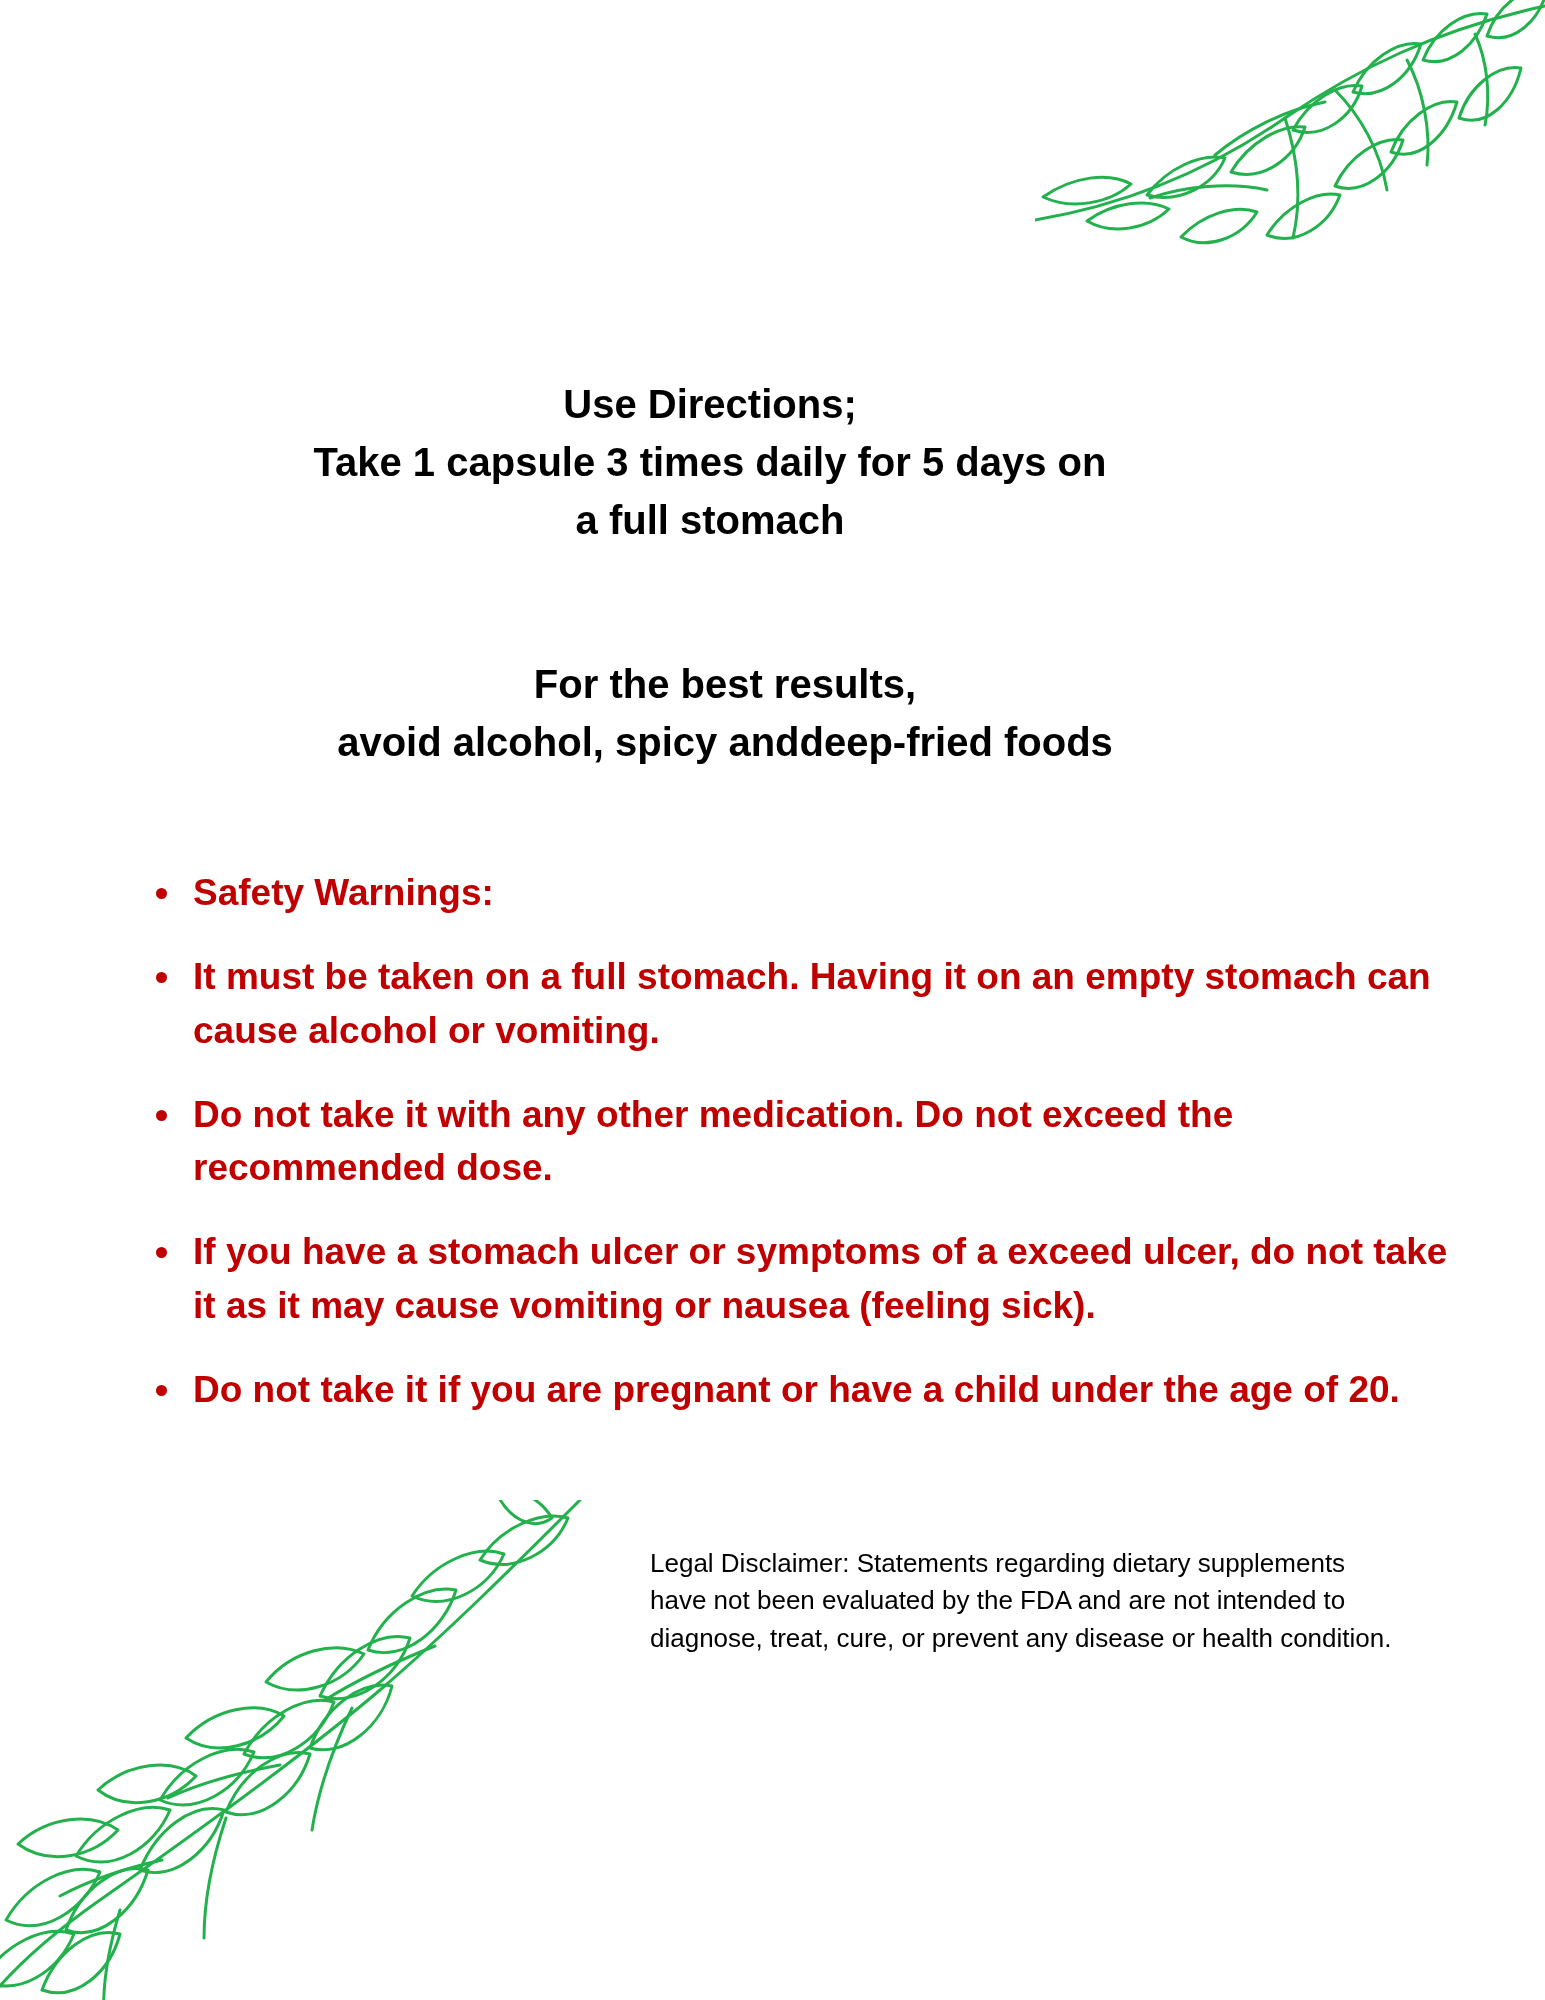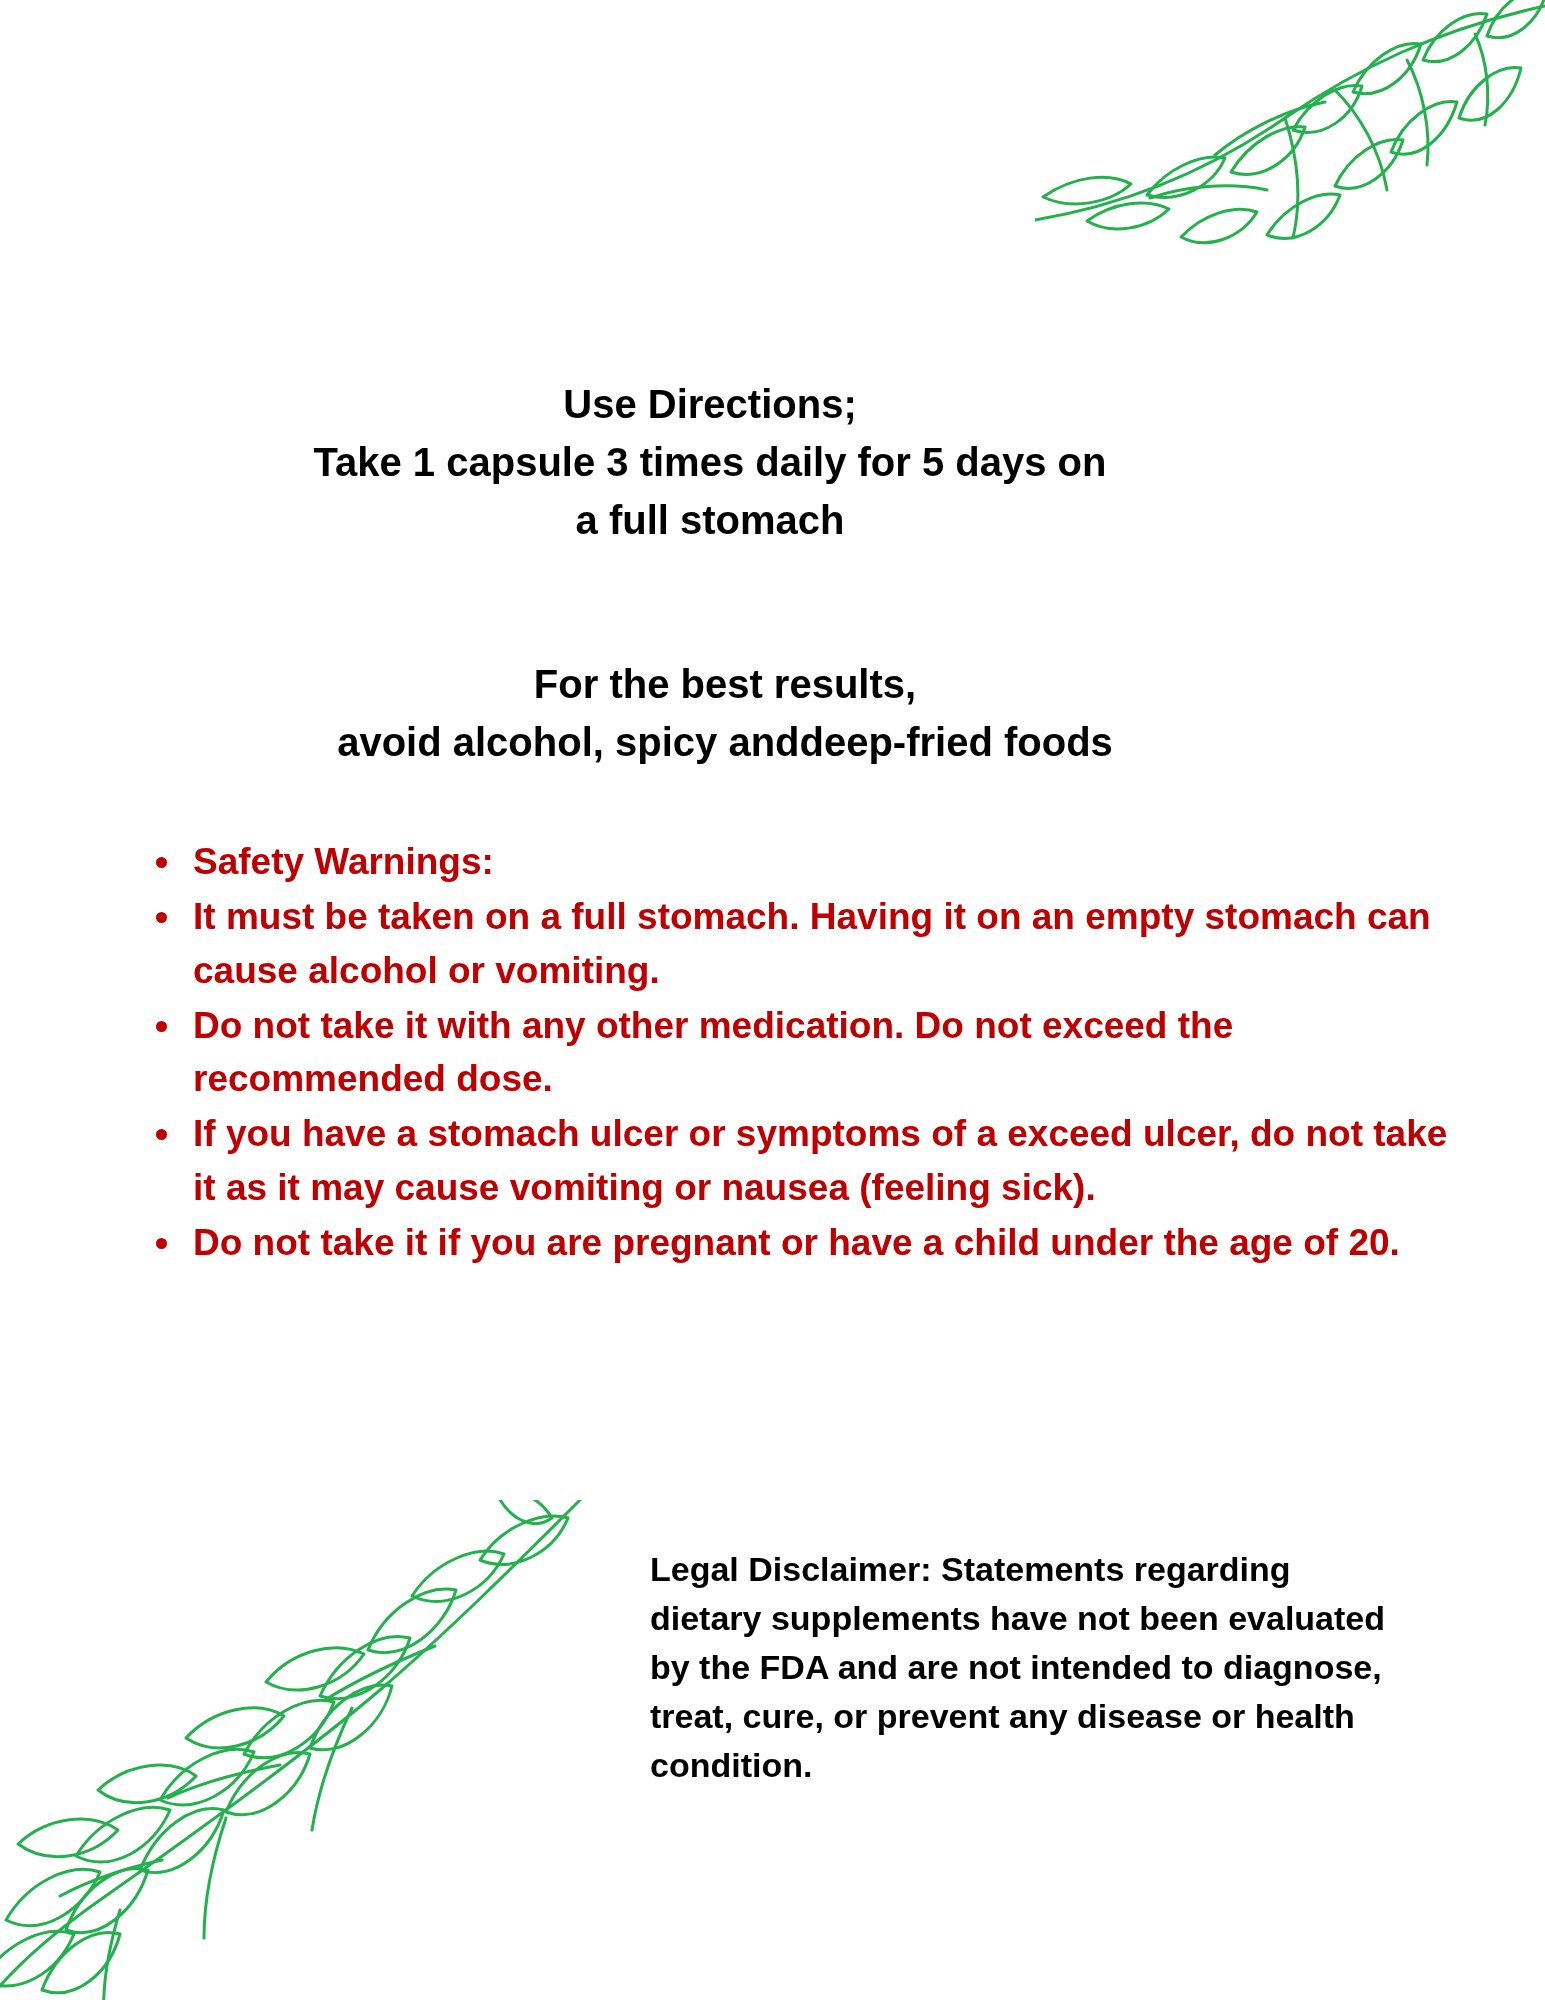--- a/index.html
+++ b/index.html
@@ -85,30 +85,31 @@
     padding: 0 0 0 45px;
     color: #c00000;
     font-size: 37px;
     font-weight: bold;
     line-height: 1.44;
     list-style: disc;
   }
   .safety-list li {
     margin-bottom: 2px;
     padding-left: 8px;
+    margin-top: 31px;
   }
 
   .disclaimer {
     position: absolute;
     left: 650px;
     top: 1545px;
     width: 745px;
     color: #000000;
-    font-size: 34px;
-    font-weight: bold;
+    font-size: 26px;
+    font-weight: normal;
     line-height: 1.44;
   }
 </style>
 </head>
 <body>
 
 <div class="page">
 
   <div class="leaf-art leaf-top-right">
     <svg viewBox="0 0 520 330" width="520" height="330" fill="none" stroke="#22b14c" stroke-width="3" stroke-linecap="round" stroke-linejoin="round">

